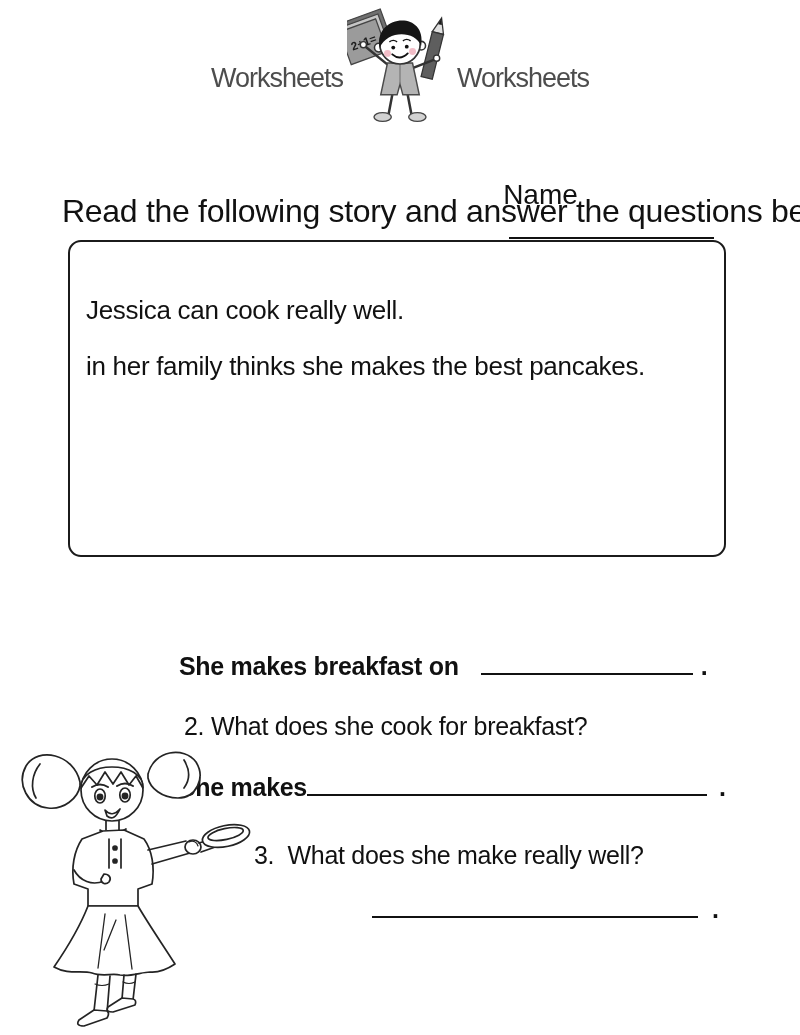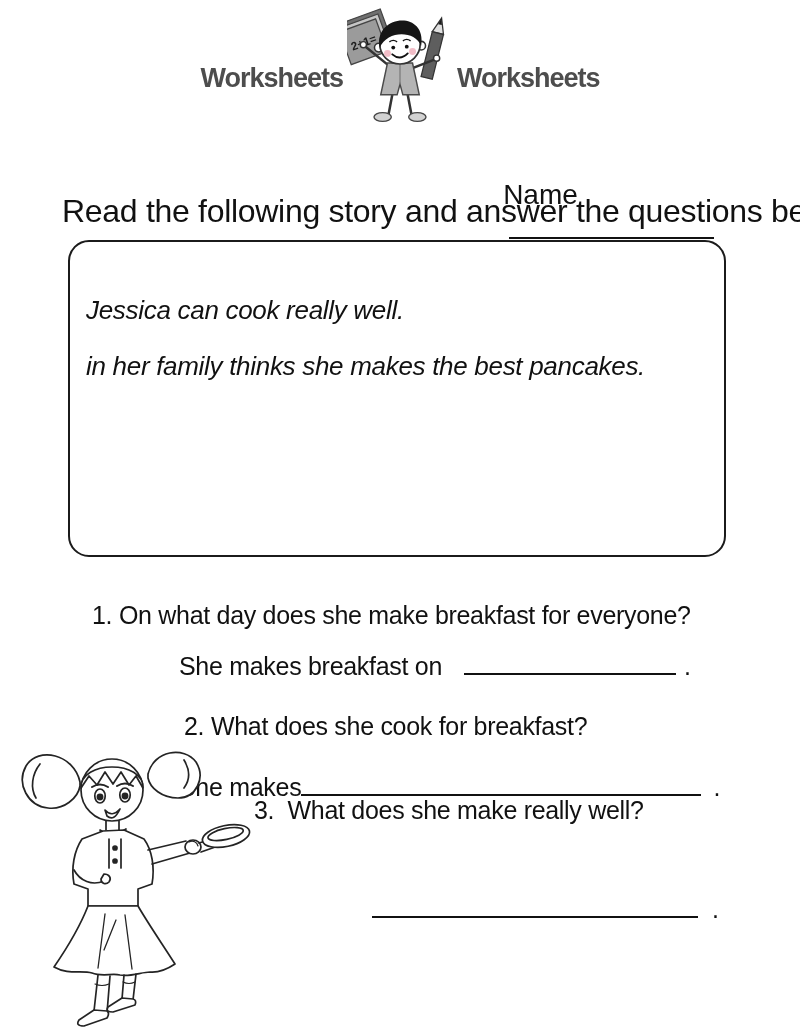--- a/index.html
+++ b/index.html
@@ -20,21 +20,21 @@
     position: absolute;
     top: 4px; left: 0;
     width: 100%;
     display: flex;
     justify-content: center;
     align-items: flex-end;
     gap: 4px;
   }
   .logo-text {
     font-size: 27px;
-    font-weight: 700;
+    font-weight: 400;
     letter-spacing: -1px;
     color: #4d4d4d;
     margin-bottom: 30px;
   }
   .logo-boy { width: 106px; height: 120px; flex: 0 0 auto; }
 
   
   .name-row { position: absolute; left: 472px; top: 147px; font-size: 28px; white-space: pre; }
   .blank {
     display: inline-block;
@@ -47,36 +47,35 @@
   .instruction {
     position: absolute; left: 62px; top: 193px;
     margin: 0; font-size: 32px; letter-spacing: -0.3px; white-space: pre;
   }
 
   
   .story-box {
     position: absolute; left: 68px; top: 240px;
     width: 658px; height: 317px;
     border: 2.5px solid #1b1b1b;
-    border-radius: 21px;
+    border-radius: 13px;
     padding: 40px 8px 0 16px;
-    font-style: italic;
   }
   .story-line {
     font-size: 26px; line-height: 56px;
     letter-spacing: -0.3px; white-space: pre;
   }
 
   
   .question { position: absolute; font-size: 25px; letter-spacing: -0.3px; white-space: pre; }
   .q1 { left: 92px;  top: 601px; }
   .q2 { left: 184px; top: 712px; text-align: center; }
-  .q3 { left: 254px; top: 796px; }
-
-  .answer { position: absolute; font-size: 25px; letter-spacing: -0.3px; white-space: pre; }
+  .q3 { left: 254px; top: 841px; }
+
+  .answer { position: absolute; font-size: 25px; letter-spacing: -0.3px; white-space: pre; font-weight: bold; }
   .a1 { left: 179px; top: 650px; }
   .a2 { left: 179px; top: 771px; }
   .a3 { left: 372px; top: 893px; }
   .blank-a1 { width: 212px; margin-left: 22px; }
   .blank-a2 { width: 400px; }
   .blank-a3 { width: 326px; }
   .suffix-a1 { margin-left: 8px; }
   .suffix-a2 { margin-left: 12px; }
   .suffix-a3 { margin-left: 14px; }
 
@@ -144,21 +143,20 @@
     <span class="blank name-blank"></span>
   </div>
 
   <p class="instruction">Read the following story and answer the questions below.</p>
 
   <div class="story-box">
     <div class="story-line">Jessica can cook really well.</div>
     <div class="story-line">in her family thinks she makes the best pancakes.</div>
   </div>
 
-  <div class="question q1">1. On what day does she make breakfast for everyone?</div>
   <div class="answer a1"><span>She makes breakfast on</span><span class="blank blank-a1"></span><span class="suffix-a1">.</span></div>
 
   <div class="question q2">2. What does she cook for breakfast?</div>
   <div class="answer a2"><span>She makes</span><span class="blank blank-a2"></span><span class="suffix-a2">.</span></div>
 
   <div class="question q3">3.  What does she make really well?</div>
   <div class="answer a3"><span class="blank blank-a3"></span><span class="suffix-a3">.</span></div>
 
   <svg class="girl" viewBox="0 0 248 290" aria-hidden="true">
     <g stroke="#242424" stroke-width="1.7" fill="#fff" stroke-linecap="round" stroke-linejoin="round">

